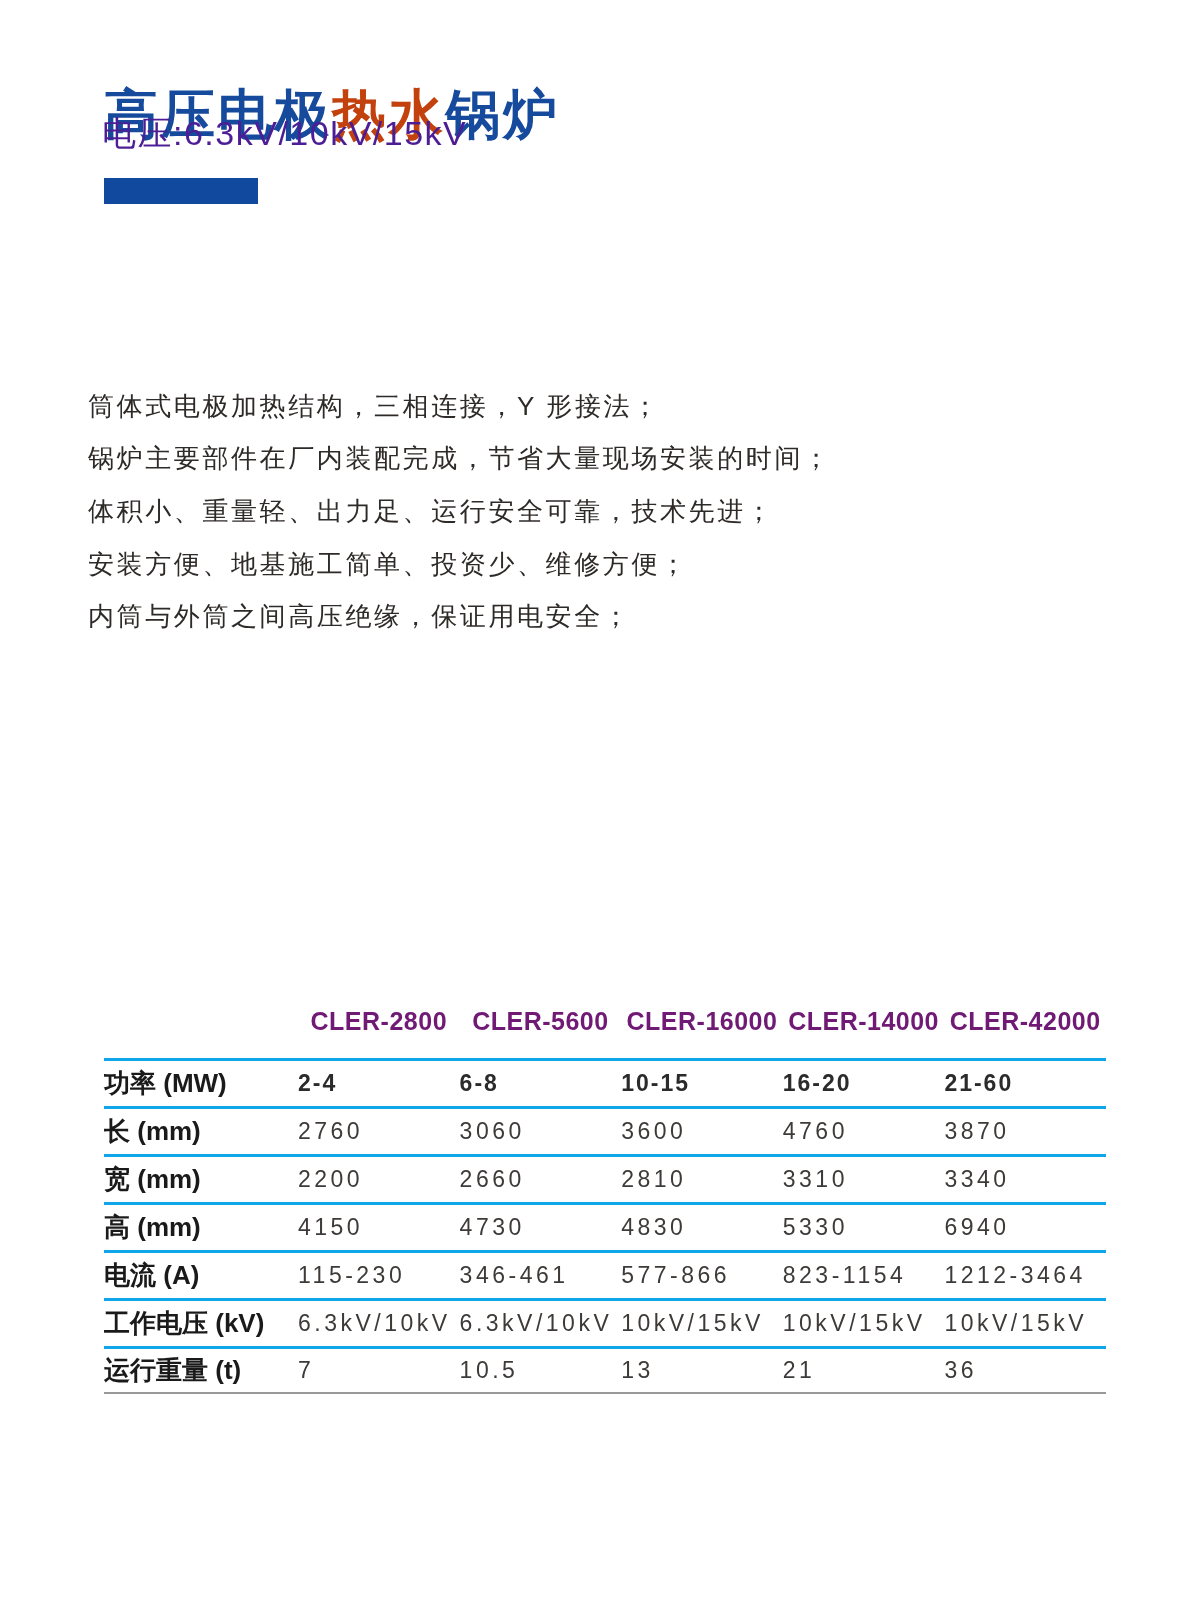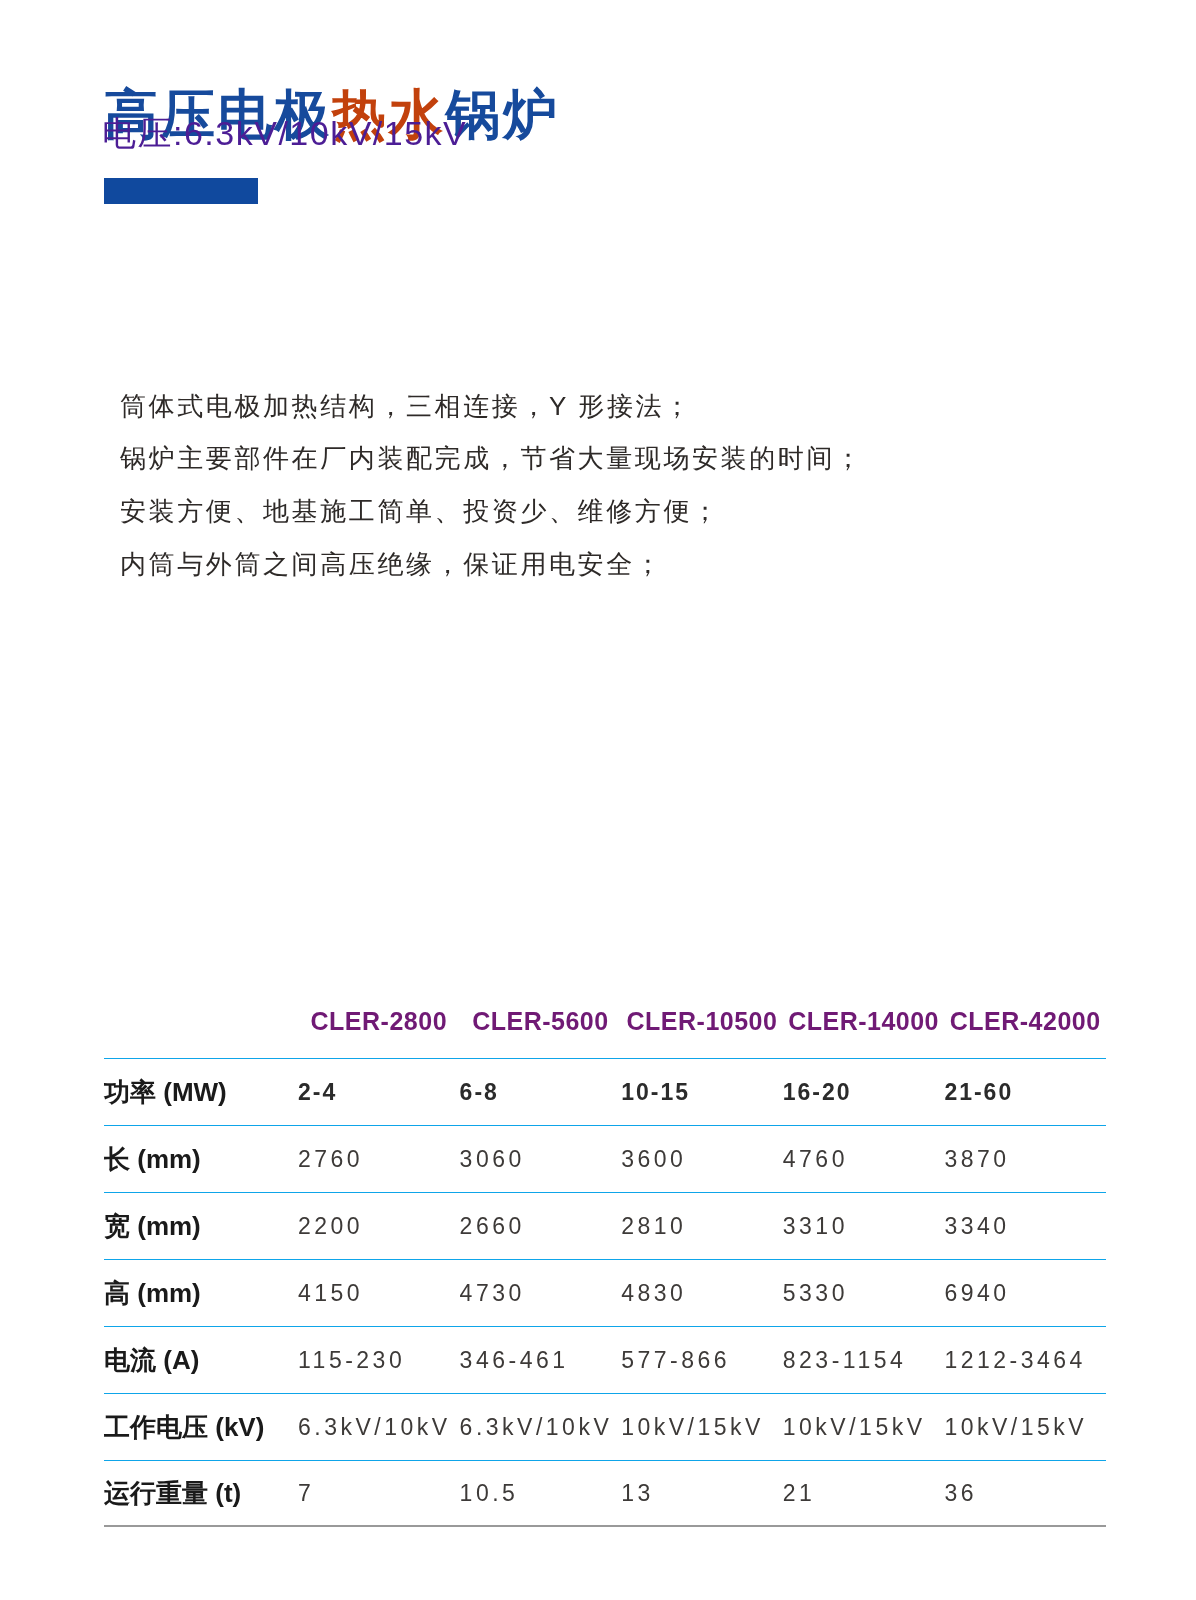--- a/index.html
+++ b/index.html
@@ -22,21 +22,21 @@
     position:absolute;left:102px;top:112px;
     font-size:34px;line-height:42px;font-weight:500;
     letter-spacing:1.5px;color:#4c1d95;white-space:nowrap;
   }
   .accent-bar{
     position:absolute;left:104px;top:178px;
     width:154px;height:26px;background:#10499e;
   }
   
   .features{
-    position:absolute;left:120px;top:380px;width:1000px;
+    position:absolute;left:88px;top:380px;width:1000px;
   }
   .feature{
     height:52.6px;display:flex;align-items:center;
     font-size:26px;letter-spacing:2.6px;
     color:#2e2a28;white-space:nowrap;
   }
   
   .spec-table{
     position:absolute;left:104px;top:985px;width:1002px;
   }
@@ -44,22 +44,22 @@
     display:flex;height:73px;align-items:flex-start;padding-top:8px;
     box-sizing:border-box;
   }
   .t-header .spacer{width:194px;}
   .t-header .model{
     flex:1;text-align:center;
     font-size:25px;font-weight:700;letter-spacing:0.5px;
     color:#701a75;white-space:nowrap;margin-top:14px;
   }
   .t-row{
-    display:flex;height:67px;align-items:center;
-    border-top:1px solid #0ea5e9;
+    display:flex;height:48px;align-items:center;
+    border-top:3px solid #0ea5e9;
     box-sizing:border-box;
   }
   .t-row:last-child{border-bottom:2px solid #999;}
   .t-row .label{
     width:194px;
     font-size:26px;font-weight:700;color:#1a1a1a;
     white-space:nowrap;
   }
   .t-row .val{
     flex:1;text-align:left;
@@ -79,31 +79,32 @@
     <span class="t-blue">高压电极</span><span class="t-red">热水</span><span class="t-blue">锅炉</span>
   </h1>
 
   <div class="subtitle">电压:6.3kV/10kV/15kV</div>
 
   <div class="accent-bar"></div>
 
   <div class="features">
     <div class="feature">筒体式电极加热结构，三相连接，Y 形接法；</div>
     <div class="feature">锅炉主要部件在厂内装配完成，节省大量现场安装的时间；</div>
+    <div class="feature">体积小、重量轻、出力足、运行安全可靠，技术先进；</div>
     <div class="feature">安装方便、地基施工简单、投资少、维修方便；</div>
     <div class="feature">内筒与外筒之间高压绝缘，保证用电安全；</div>
   </div>
 
   <div class="spec-table">
 
     <div class="t-header">
       <div class="spacer"></div>
       <div class="model">CLER-2800</div>
       <div class="model">CLER-5600</div>
-      <div class="model">CLER-10500</div>
+      <div class="model">CLER-16000</div>
       <div class="model">CLER-14000</div>
       <div class="model">CLER-42000</div>
     </div>
 
     <div class="t-row bold-row">
       <div class="label">功率 (MW)</div>
       <div class="val">2-4</div>
       <div class="val">6-8</div>
       <div class="val">10-15</div>
       <div class="val">16-20</div>

